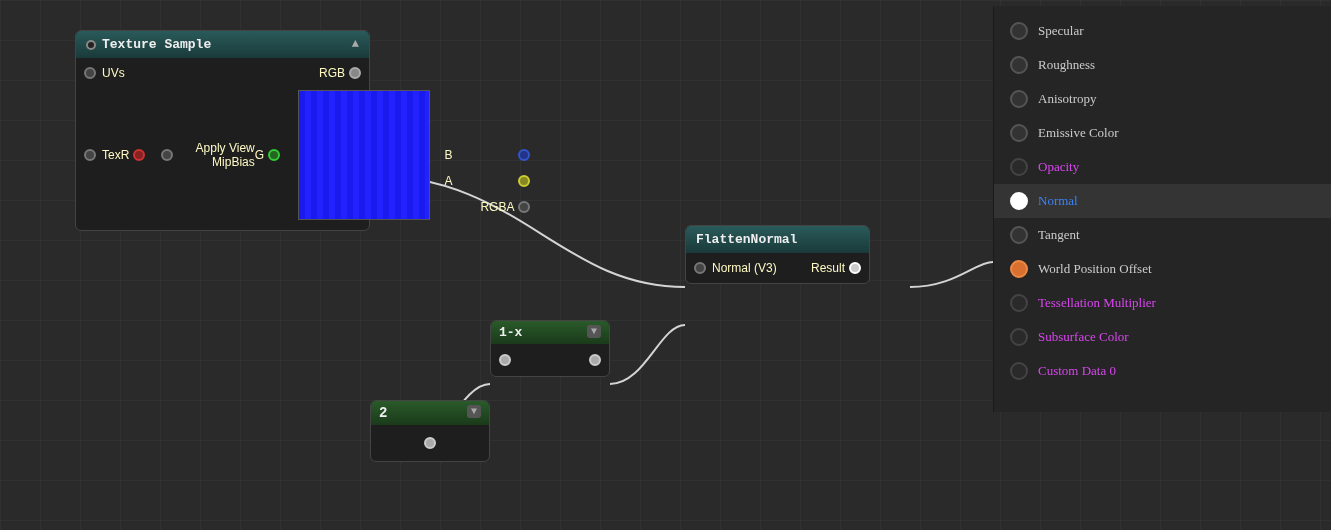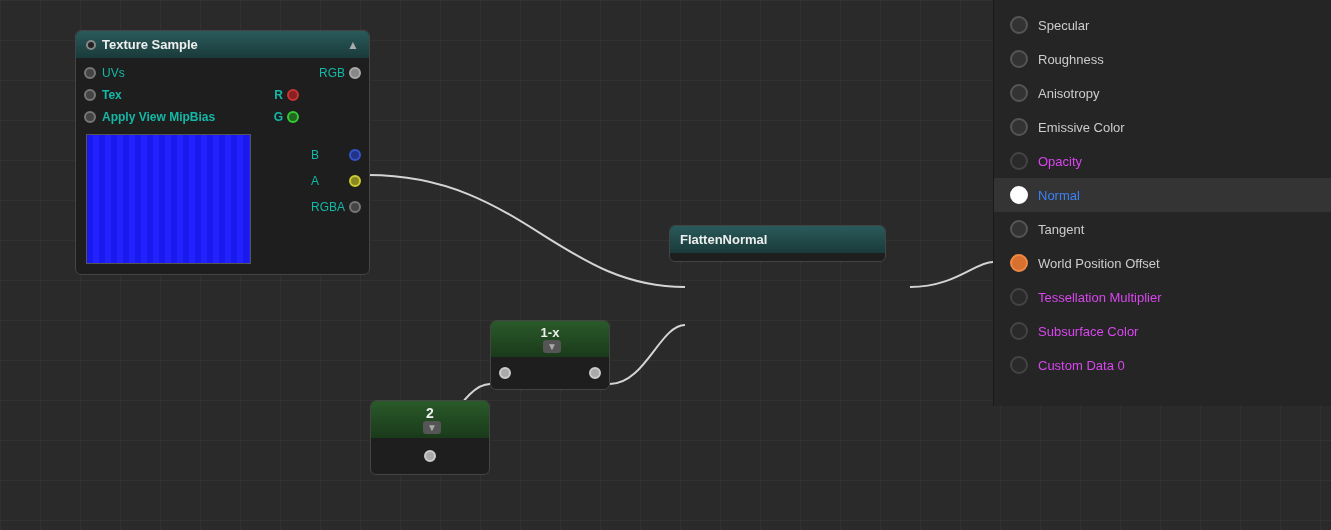--- a/index.html
+++ b/index.html
@@ -15,26 +15,27 @@
       font-size: 13px;
       color: #cccccc;
       position: relative;
       overflow: hidden;
     }
 
     
     .right-panel {
       position: absolute;
       right: 0;
-      top: 0;
+      top: 6px;
       width: 338px;
       height: 406px;
       background-color: #252525;
       border-left: 1px solid #1a1a1a;
       padding: 8px 0;
+      font-family: Liberation Serif, serif;
     }
 
     .panel-item {
       display: flex;
       align-items: center;
       padding: 8px 16px;
       gap: 10px;
       cursor: pointer;
     }
 
@@ -81,34 +82,34 @@
       background: #1e1e1e;
       border: 1px solid #444;
       min-width: 120px;
     }
 
     .node-header {
       background: linear-gradient(180deg, #3a3a4a 0%, #2a2a3a 100%);
       border-radius: 5px 5px 0 0;
       padding: 6px 10px;
       display: flex;
-      align-items: center;
+      align-items: flex-start;
       justify-content: space-between;
       font-size: 13px;
       font-weight: 600;
       color: #eee;
+      font-family: Liberation Mono, monospace;
     }
 
     .node-header.teal {
       background: linear-gradient(180deg, #2a5a5a 0%, #1a3a3a 100%);
     }
 
     .node-header.green {
       background: linear-gradient(180deg, #2a5a2a 0%, #1a3a1a 100%);
-      flex-direction: column;
     }
 
     .node-body {
       padding: 4px 0;
     }
 
     .node-row {
       display: flex;
       align-items: center;
       padding: 3px 8px;
@@ -140,21 +141,21 @@
     .port.white { border-color: #aaa; background: #888; }
     .port.red { border-color: #cc3333; background: #882222; }
     .port.green { border-color: #33cc33; background: #226622; }
     .port.blue { border-color: #3355cc; background: #223388; }
     .port.yellow { border-color: #cccc33; background: #888822; }
     .port.gray { border-color: #777; background: #444; }
     .port.white-filled { border-color: #ccc; background: #ccc; }
 
     .port-label {
       font-size: 12px;
-      color: #14b8a6;
+      color: #fef9c3;
       text-align: right;
     }
 
     
     .texture-sample-node {
       left: 75px;
       top: 30px;
       width: 295px;
     }
 
@@ -176,23 +177,23 @@
         90deg,
         #1a1aee 0px,
         #1a1aee 6px,
         #2222ff 6px,
         #2222ff 12px
       );
     }
 
     
     .flatten-node {
-      left: 669px;
+      left: 685px;
       top: 225px;
-      width: 217px;
+      width: 185px;
     }
 
     
     .oneminusx-node {
       left: 490px;
       top: 320px;
       width: 120px;
     }
 
     
@@ -272,21 +273,21 @@
         <div class="port gray"></div>
         <span class="port-label">UVs</span>
       </div>
       <div class="node-row-right">
         <span class="port-label">RGB</span>
         <div class="port white"></div>
       </div>
     </div>
 
     <div style="display:flex; flex-direction:row;">
-      <div style="display:flex; flex-direction:column; flex:1;font-weight:bold;">
+      <div style="display:flex; flex-direction:row; flex:1;">
 
         <div class="node-row">
           <div class="node-row-left">
             <div class="port gray"></div>
             <span class="port-label">Tex</span>
           </div>
           <div class="node-row-right">
             <span class="port-label">R</span>
             <div class="port red"></div>
           </div>
@@ -310,34 +311,44 @@
 
       <div style="display:flex; flex-direction:column; justify-content:flex-start; padding: 60px 8px 8px 4px; gap:4px;">
         <div class="node-row" style="padding:2px 0;">
           <span class="port-label" style="margin-right:4px;">B</span>
           <div class="port blue"></div>
         </div>
         <div class="node-row" style="padding:2px 0;">
           <span class="port-label" style="margin-right:4px;">A</span>
           <div class="port yellow"></div>
         </div>
-        <div class="node-row" style="padding:2px 0;">
+        <div class="node-row" style="padding:2px 0;margin-left:36px;">
           <span class="port-label" style="margin-right:4px;">RGBA</span>
           <div class="port gray"></div>
         </div>
       </div>
     </div>
   </div>
 </div>
 
 <div class="node flatten-node">
   <div class="node-header teal">
     <span>FlattenNormal</span>
   </div>
   <div class="node-body">
+    <div class="node-row">
+      <div class="node-row-left">
+        <div class="port gray"></div>
+        <span class="port-label">Normal (V3)</span>
+      </div>
+      <div class="node-row-right">
+        <span class="port-label">Result</span>
+        <div class="port white-filled" style="background:#ccc; border-color:#fff;"></div>
+      </div>
+    </div>
   </div>
 </div>
 
 <div class="node oneminusx-node">
   <div class="node-header green" style="padding:4px 8px;">
     <span>1-x</span>
     <span class="dropdown-arrow">▼</span>
   </div>
   <div class="node-body">
     <div class="node-row" style="justify-content:space-between; padding:6px 8px;">

